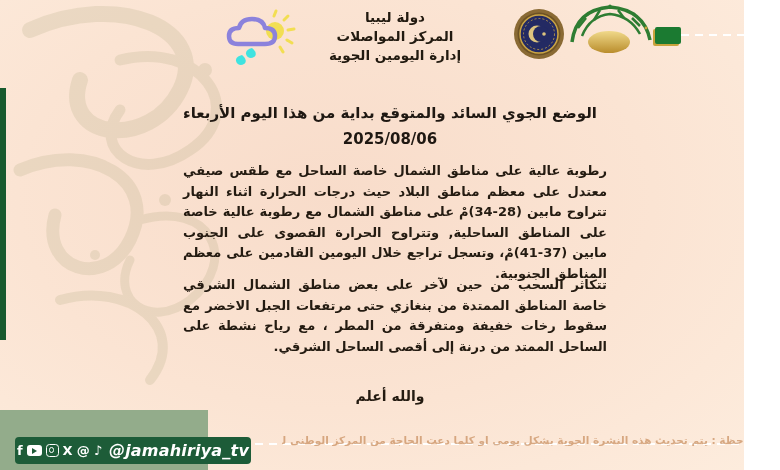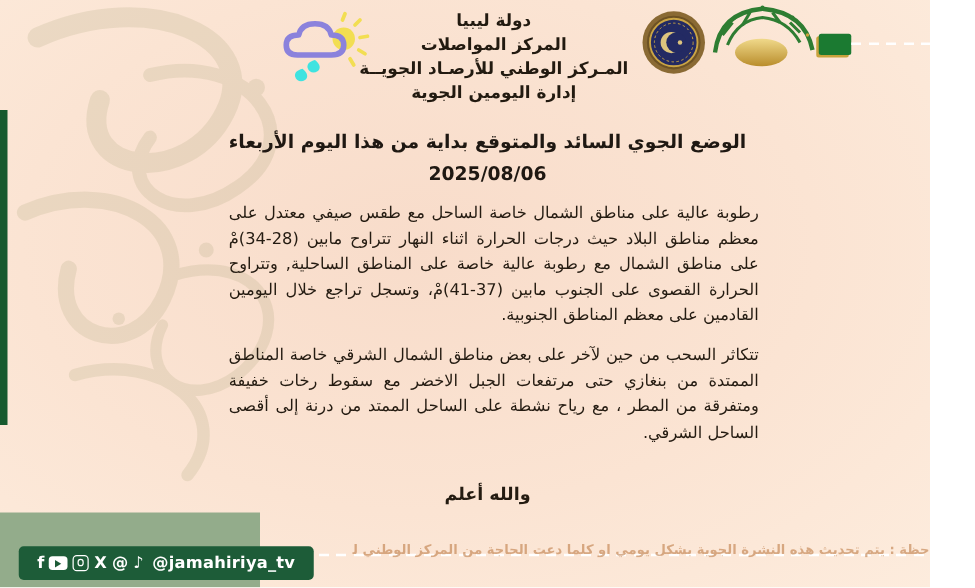--- a/index.html
+++ b/index.html
@@ -27,36 +27,36 @@
   .org-block{left:248px;top:8px;width:294px;text-align:center;direction:rtl;
     font-weight:bold;font-size:13.5px;line-height:19px;color:#221a10;}
   .weather-icon{left:222px;top:8px;}
   .emblem{left:513px;top:8px;}
   .calligraphy{left:564px;top:2px;}
   
   .title-block{left:170px;top:100px;width:440px;text-align:center;direction:rtl;
     font-weight:bold;font-size:15px;line-height:26px;color:#1f1812;}
   .title-l2{display:flex;direction:ltr;justify-content:center;gap:9px;flex-direction:column;}
   .para{left:183px;width:424px;direction:rtl;text-align:justify;
-    font-weight:normal;font-size:13px;line-height:20.5px;color:#241b11;}
+    font-weight:bold;font-size:13px;line-height:20.5px;color:#241b11;}
   .para1{top:161px;}
   .para2{top:275px;}
   .closing{left:300px;top:388px;width:180px;text-align:center;direction:rtl;
     font-weight:bold;font-size:14px;color:#241b11;}
   
   .social-pill{left:15px;top:437px;width:236px;height:27px;background:#1d5c38;border-radius:4px;
     display:flex;align-items:center;justify-content:center;gap:4px;color:#ffffff;}
   .social-pill .glyph{font-weight:bold;font-size:13px;line-height:1;}
   .yt-shape{width:15px;height:11px;background:#ffffff;border-radius:3px;position:relative;}
   .yt-shape::after{content:"";position:absolute;left:5px;top:2.5px;border-left:5px solid #1d5c38;
     border-top:3px solid transparent;border-bottom:3px solid transparent;}
   .ig-shape{width:11px;height:11px;border:1.6px solid #ffffff;border-radius:3.5px;position:relative;}
   .ig-shape::after{content:"";position:absolute;left:2.2px;top:2.2px;width:3.6px;height:3.6px;
     border:1.4px solid #ffffff;border-radius:50%;}
-  .handle{font-weight:bold;font-size:13px;letter-spacing:.2px;margin-left:3px;}
+  .handle{font-weight:bold;font-size:16px;letter-spacing:.2px;margin-left:3px;font-style:italic;}
   .fine-print{left:282px;top:434px;width:476px;direction:rtl;white-space:nowrap;overflow:hidden;
     font-size:10.5px;color:#b9733a;opacity:.55;filter:blur(.4px);font-weight:bold;}
 </style>
 </head>
 <body>
 
 <div class="page">
 
   <svg class="abs watermark" width="280" height="440" viewBox="0 0 280 440">
     <g fill="none" stroke="#8f8f5c" stroke-linecap="round">
@@ -89,21 +89,20 @@
     </g>
     <circle cx="53" cy="23" r="9" fill="#f2de52"></circle>
     <path d="M16 36 q-9 0 -9 -8 q0 -8 10 -8 q2 -9 13 -9 q11 0 13 9 q10 0 10 8 q0 8 -10 8 z" fill="none" stroke="#8b82dc" stroke-width="4.5" stroke-linejoin="round"></path>
     <path d="M30 40 c4 3 5 7 2 9 c-3 2 -7 1 -8 -3 c-0.5 -3 2 -5 6 -6 z" fill="#3fe3e0"></path>
     <path d="M20 47 c4 3 5 7 2 9 c-3 2 -7 1 -8 -3 c-0.5 -3 2 -5 6 -6 z" fill="#3fe3e0"></path>
   </svg>
 
   <div class="abs org-block">
     <div>دولة ليبيا</div>
     <div>المركز المواصلات</div>
-    <div>المـركز الوطني للأرصـاد الجويــة</div>
     <div>إدارة اليومين الجوية</div>
   </div>
 
   <svg class="abs emblem" width="52" height="52" viewBox="0 0 52 52">
     <circle cx="26" cy="26" r="25" fill="#8a6a34"></circle>
     <circle cx="26" cy="26" r="21.5" fill="#6d5224"></circle>
     <circle cx="26" cy="26" r="19" fill="#232a63" stroke="#caa545" stroke-width="1.5"></circle>
     <circle cx="26" cy="26" r="15.5" fill="none" stroke="#caa545" stroke-width="0.8" stroke-dasharray="2 2"></circle>
     <circle cx="24" cy="26" r="8.5" fill="#ddc47e"></circle>
     <circle cx="28" cy="26" r="8" fill="#232a63"></circle>

